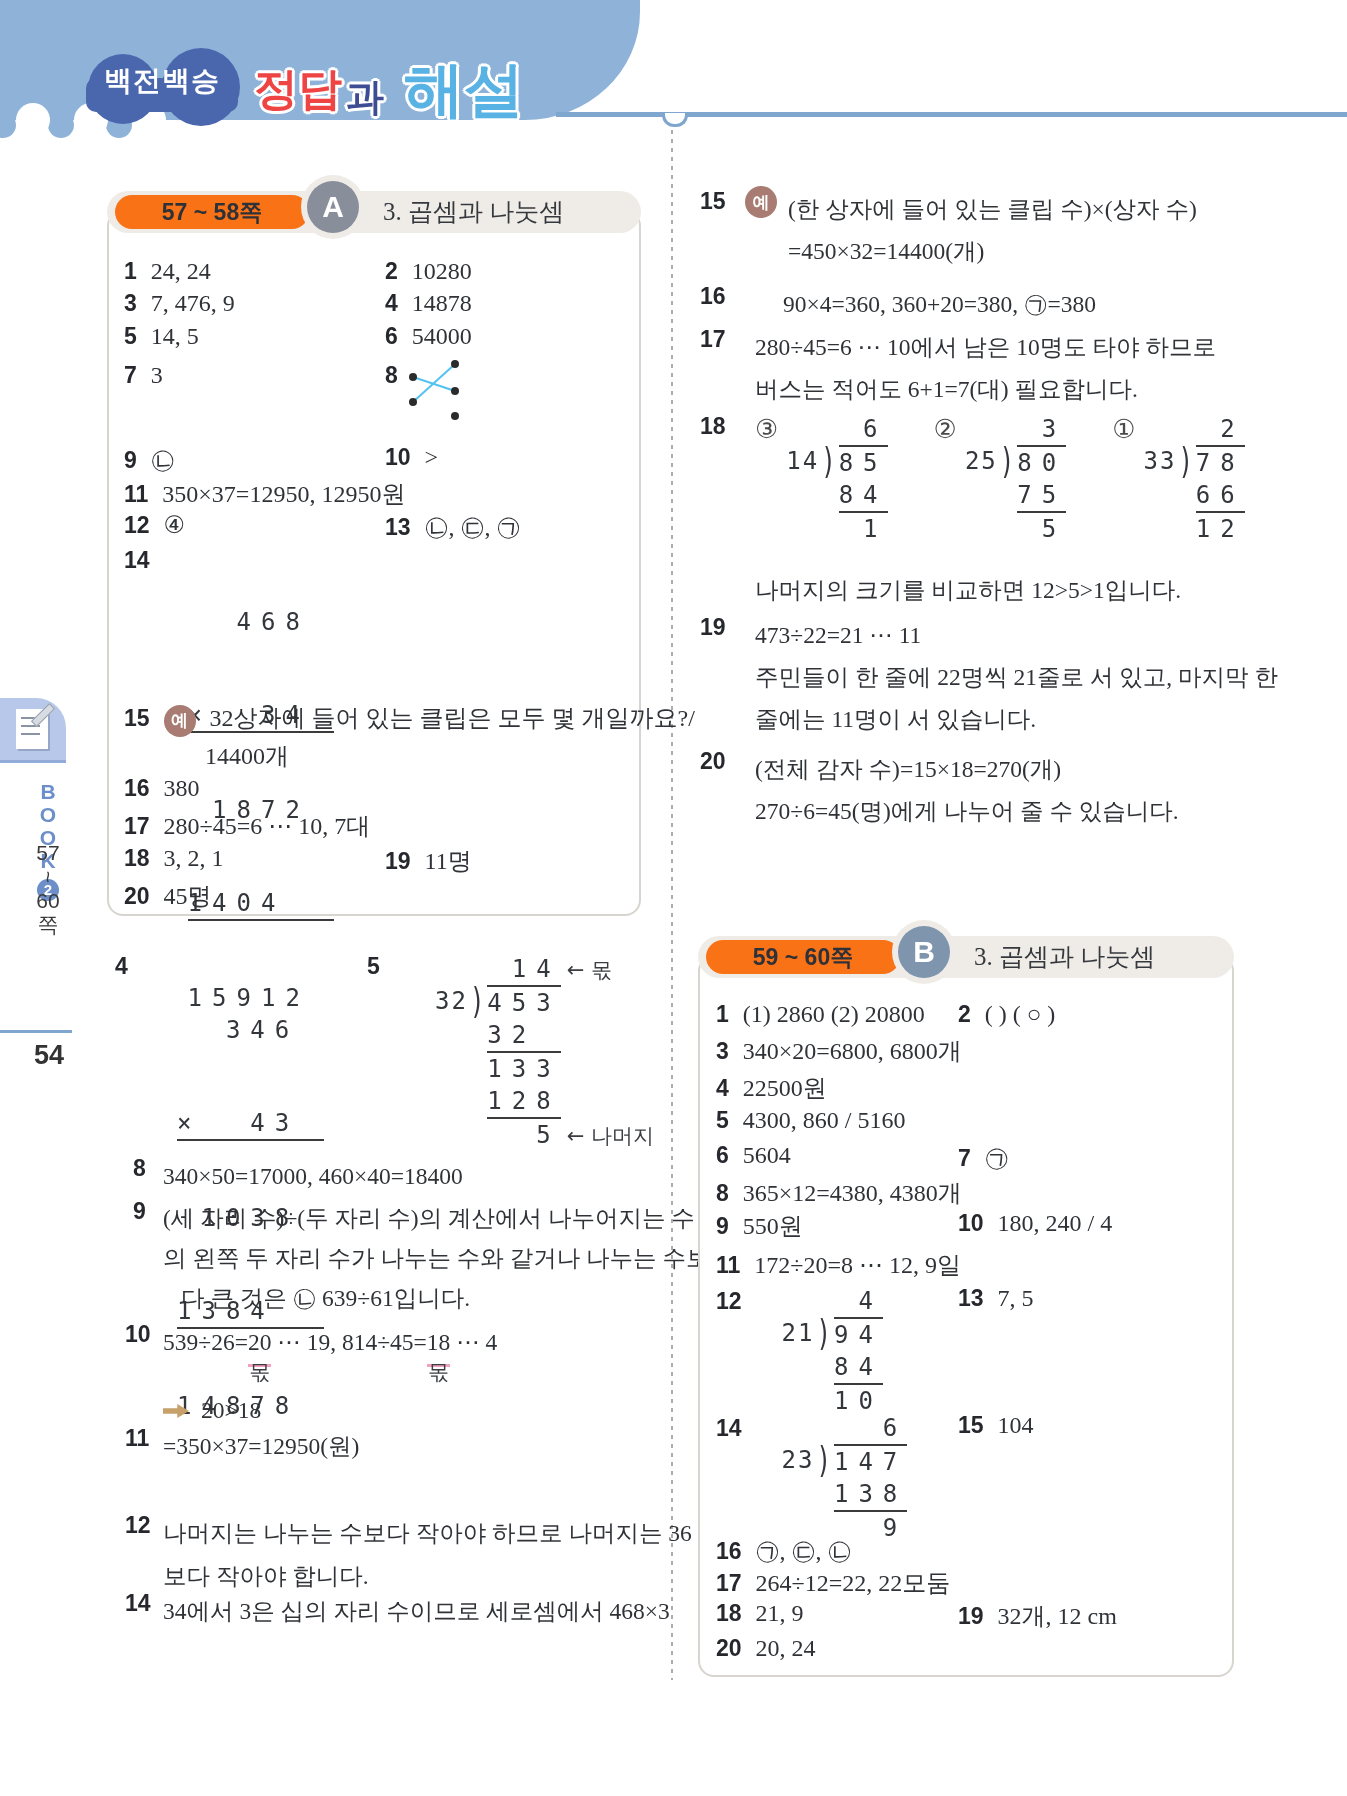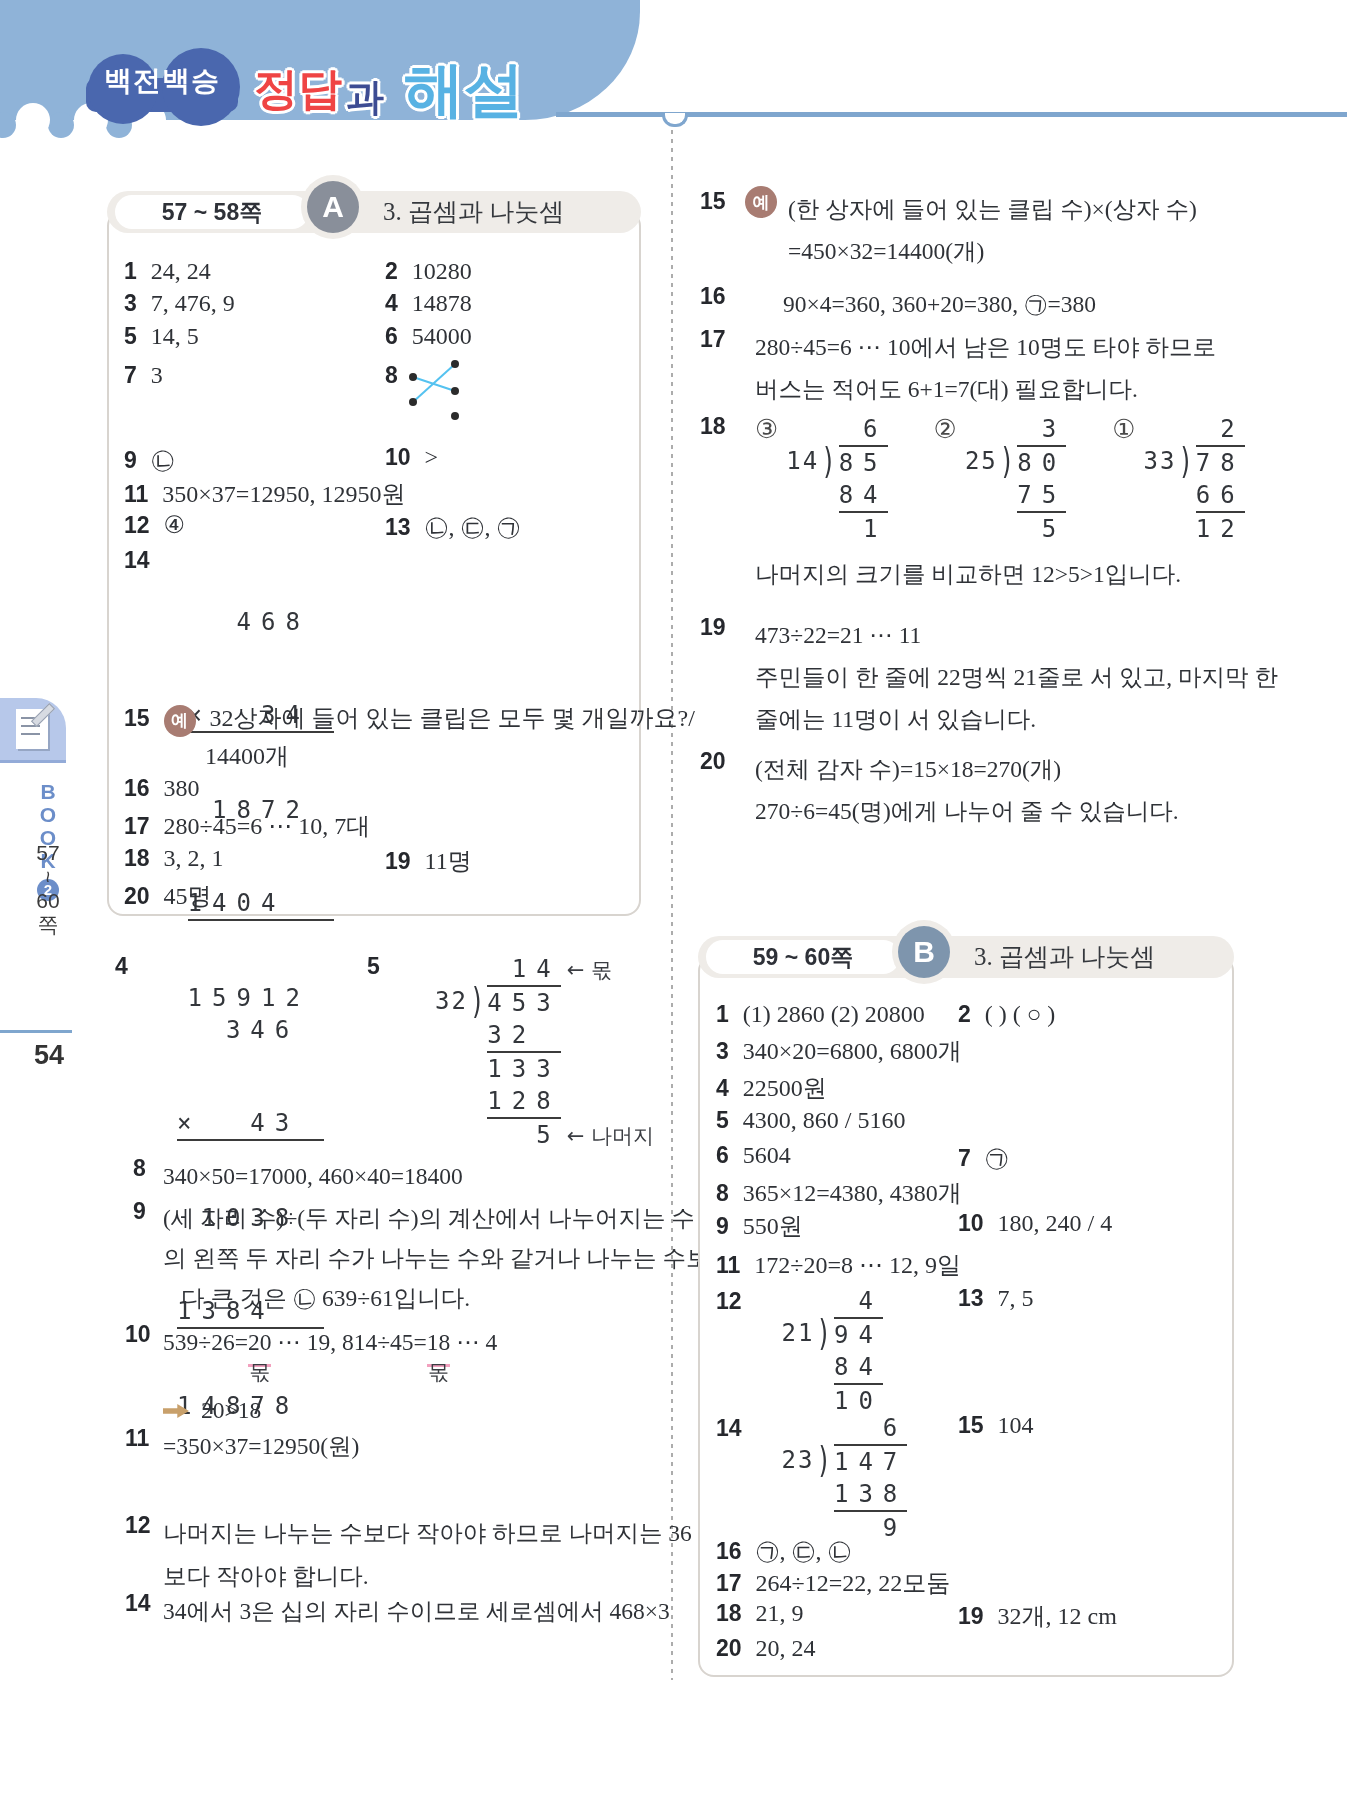--- a/index.html
+++ b/index.html
@@ -38,21 +38,21 @@
   .pages-col{position:absolute;left:26px;top:841px;width:44px;text-align:center;
     font-family:"Liberation Sans",sans-serif;font-size:21px;color:#3A3A3A;line-height:24px;}
   .rot{display:inline-block;transform:rotate(90deg);}
   .side-rule{position:absolute;left:0;top:1030px;width:72px;height:3px;background:#7FA6CE;}
   .side-page{position:absolute;left:34px;top:1040px;font-family:"Liberation Sans",sans-serif;font-weight:bold;font-size:27px;color:#333;}
   
   .card{position:absolute;background:#fff;border:2px solid #D8D4CF;border-radius:16px;}
   .card-a{left:107px;top:210px;width:530px;height:702px;}
   .card-b{left:698px;top:955px;width:532px;height:718px;}
   .card-head{position:absolute;left:-2px;top:-21px;right:-2px;height:42px;background:#EFECE8;border-radius:22px;}
-  .page-pill{position:absolute;left:8px;top:4px;min-width:150px;height:34px;padding:0 22px;background:#ffffff;border-radius:17px;
+  .page-pill{position:absolute;left:8px;top:4px;min-width:150px;height:34px;padding:0 22px;background:#f97316;border-radius:17px;
     font-family:"Liberation Sans",sans-serif;font-weight:bold;font-size:23px;color:#2E3138;line-height:34px;text-align:center;}
   .badge-circle{position:absolute;left:200px;top:-10px;width:52px;height:52px;border-radius:50%;background:#898F9A;color:#fff;
     font-family:"Liberation Sans",sans-serif;font-weight:bold;font-size:30px;display:flex;align-items:center;justify-content:center;
     box-shadow:0 0 0 6px #EFECE8;}
   .card-b .badge-circle{background:#7E95AD;}
   .card-title{position:absolute;left:276px;top:0;height:42px;line-height:42px;font-size:25px;color:#35383D;white-space:nowrap;}
   .pair{position:absolute;display:flex;align-items:baseline;gap:14px;white-space:nowrap;}
   .no{font-family:"Liberation Sans",sans-serif;font-weight:bold;font-size:23px;color:#26282D;}
   .ans{font-size:24px;color:#2F3237;}
   
@@ -335,21 +335,21 @@
         <span class="mark">①</span>
         <div class="ldiv">
           <div class="ld-qrow"><span> 2</span></div>
           <span class="ld-d">33</span>
           <span class="ld-v">78</span>
           <span class="ld-r u">66</span>
           <span class="ld-r">12</span>
         </div>
       </div>
     </div>
-    <div class="sol-line" style="margin-left:60px;margin-top:8px">나머지의 크기를 비교하면 12&gt;5&gt;1입니다.</div>
+    <div class="sol-line" style="margin-left:60px;margin-top:24px">나머지의 크기를 비교하면 12&gt;5&gt;1입니다.</div>
   </div>
   <div class="sol-item" style="left:0;top:436px">
     <span class="sol-no" style="left:5px">19</span>
     <div class="sol-line" style="margin-left:60px">473÷22=21 ⋯ 11</div>
     <div class="sol-line" style="margin-left:60px">주민들이 한 줄에 22명씩 21줄로 서 있고, 마지막 한</div>
     <div class="sol-line" style="margin-left:60px">줄에는 11명이 서 있습니다.</div>
   </div>
   <div class="sol-item" style="left:0;top:570px">
     <span class="sol-no" style="left:5px">20</span>
     <div class="sol-line" style="margin-left:60px">(전체 감자 수)=15×18=270(개)</div>

